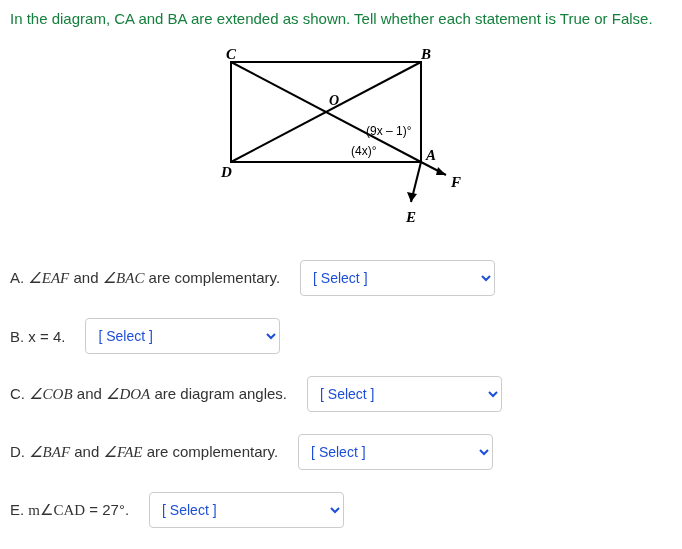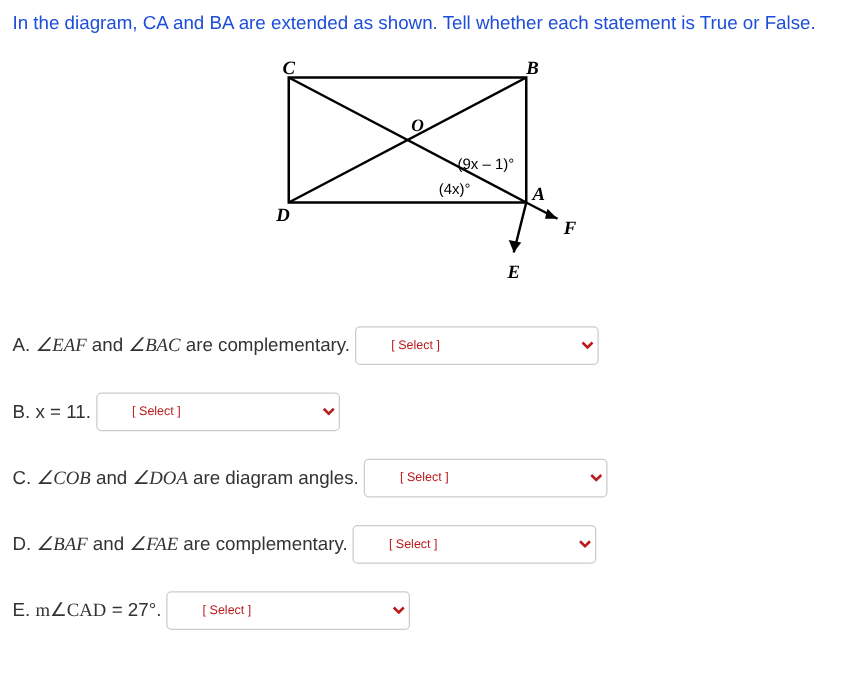--- a/index.html
+++ b/index.html
@@ -6,50 +6,50 @@
       font-family: Arial, sans-serif;
       font-size: 15px;
       color: #333;
       padding: 10px;
       margin: 0;
       width: 682px;
       box-sizing: border-box;
     }
     .question-text {
       margin-bottom: 20px;
-      color: #1d4ed8;
+      color: #15803d;
     }
     .diagram-container {
       text-align: center;
       margin: 20px 0 30px 0;
     }
     .diagram {
       display: inline-block;
     }
     .item {
       margin-bottom: 22px;
       display: flex;
       align-items: center;
     }
     .item-text {
-      margin-right: 4px;
+      margin-right: 20px;
     }
     .angle {
       font-style: italic;
       font-family: 'Times New Roman', serif;
     }
     .math {
       font-family: 'Times New Roman', serif;
     }
     select {
-      padding: 8px 24px;
+      padding: 8px 8px;
       border: 1px solid #ccc;
       border-radius: 4px;
-      font-size: 10px;
-      color: #b91c1c;
+      font-size: 14px;
+      color: #1d4ed8;
       background: white;
       min-width: 180px;
     }
     select.wide {
       min-width: 195px;
     }
     select.narrow {
       min-width: 195px;
     }
   </style>
@@ -89,21 +89,21 @@
 <div class="item">
   <span class="item-text">
     <span>A. </span><span class="angle">∠EAF</span><span> and </span><span class="angle">∠BAC</span><span> are complementary.</span>
   </span>
   <select class="wide">
     <option>[ Select ]</option>
   </select>
 </div>
 
 <div class="item">
-  <span class="item-text">B. x = 11.</span>
+  <span class="item-text">B. x = 4.</span>
   <select class="narrow">
     <option>[ Select ]</option>
   </select>
 </div>
 
 <div class="item">
   <span class="item-text">
     <span>C. </span><span class="angle">∠COB</span><span> and </span><span class="angle">∠DOA</span><span> are diagram angles.</span>
   </span>
   <select class="wide">

